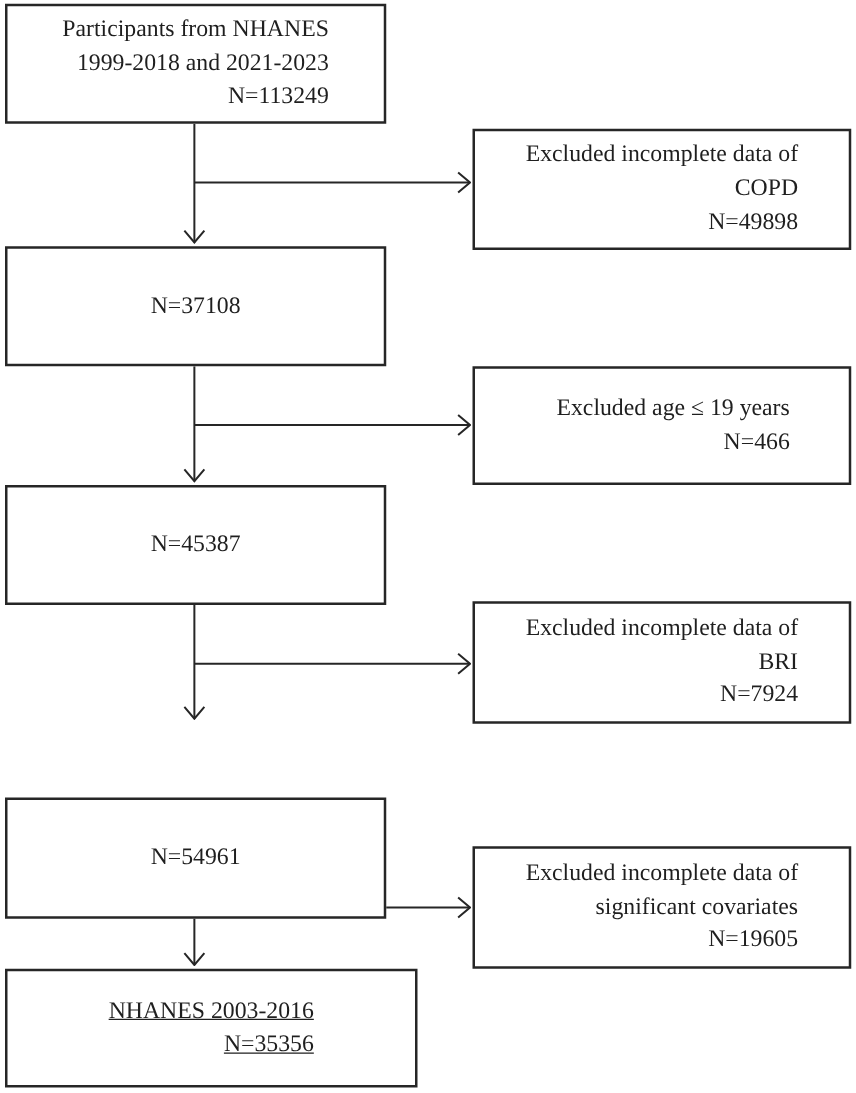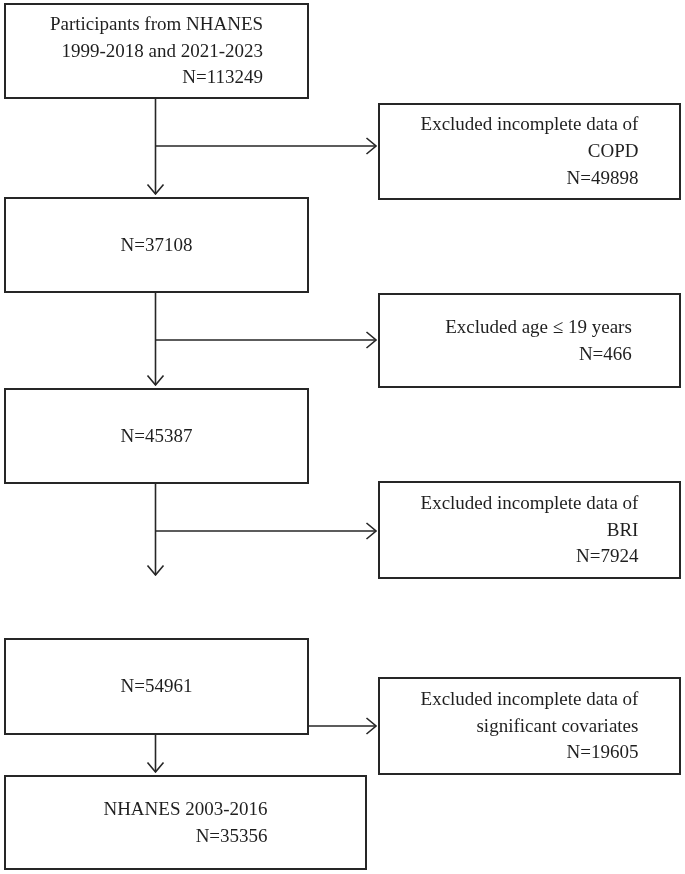--- a/index.html
+++ b/index.html
@@ -28,21 +28,21 @@
     font-size: 19px;
     line-height: 1.42;
     color: var(--text, #1f1f1f);
     padding: 4px 10px;
   }
   
   #box-participants { left: 4px;   top: 3px;   width: 305px; height: 96px; }
   #box-n63351       { left: 4px;   top: 197px; width: 305px; height: 96px; }
   #box-n62885       { left: 4px;   top: 388px; width: 305px; height: 96px; }
   #box-n54961       { left: 4px;   top: 594px; width: 305px; height: 97px; margin-top: 44px; }
-  #box-final        { left: 4px;   top: 775px; width: 363px; height: 95px; }
+  #box-final        { left: 4px;   top: 775px; width: 330px; height: 95px; text-decoration: underline; }
   
   #excl-copd        { left: 378px; top: 103px; width: 303px; height: 97px; }
   #excl-age         { left: 378px; top: 293px; width: 303px; height: 95px; padding-left: 28px; }
   #excl-bri         { left: 378px; top: 481px; width: 303px; height: 98px; }
   #excl-covariates  { left: 378px; top: 677px; width: 303px; height: 98px; }
 
   svg.connectors {
     position: absolute;
     left: 0;
     top: 0;

